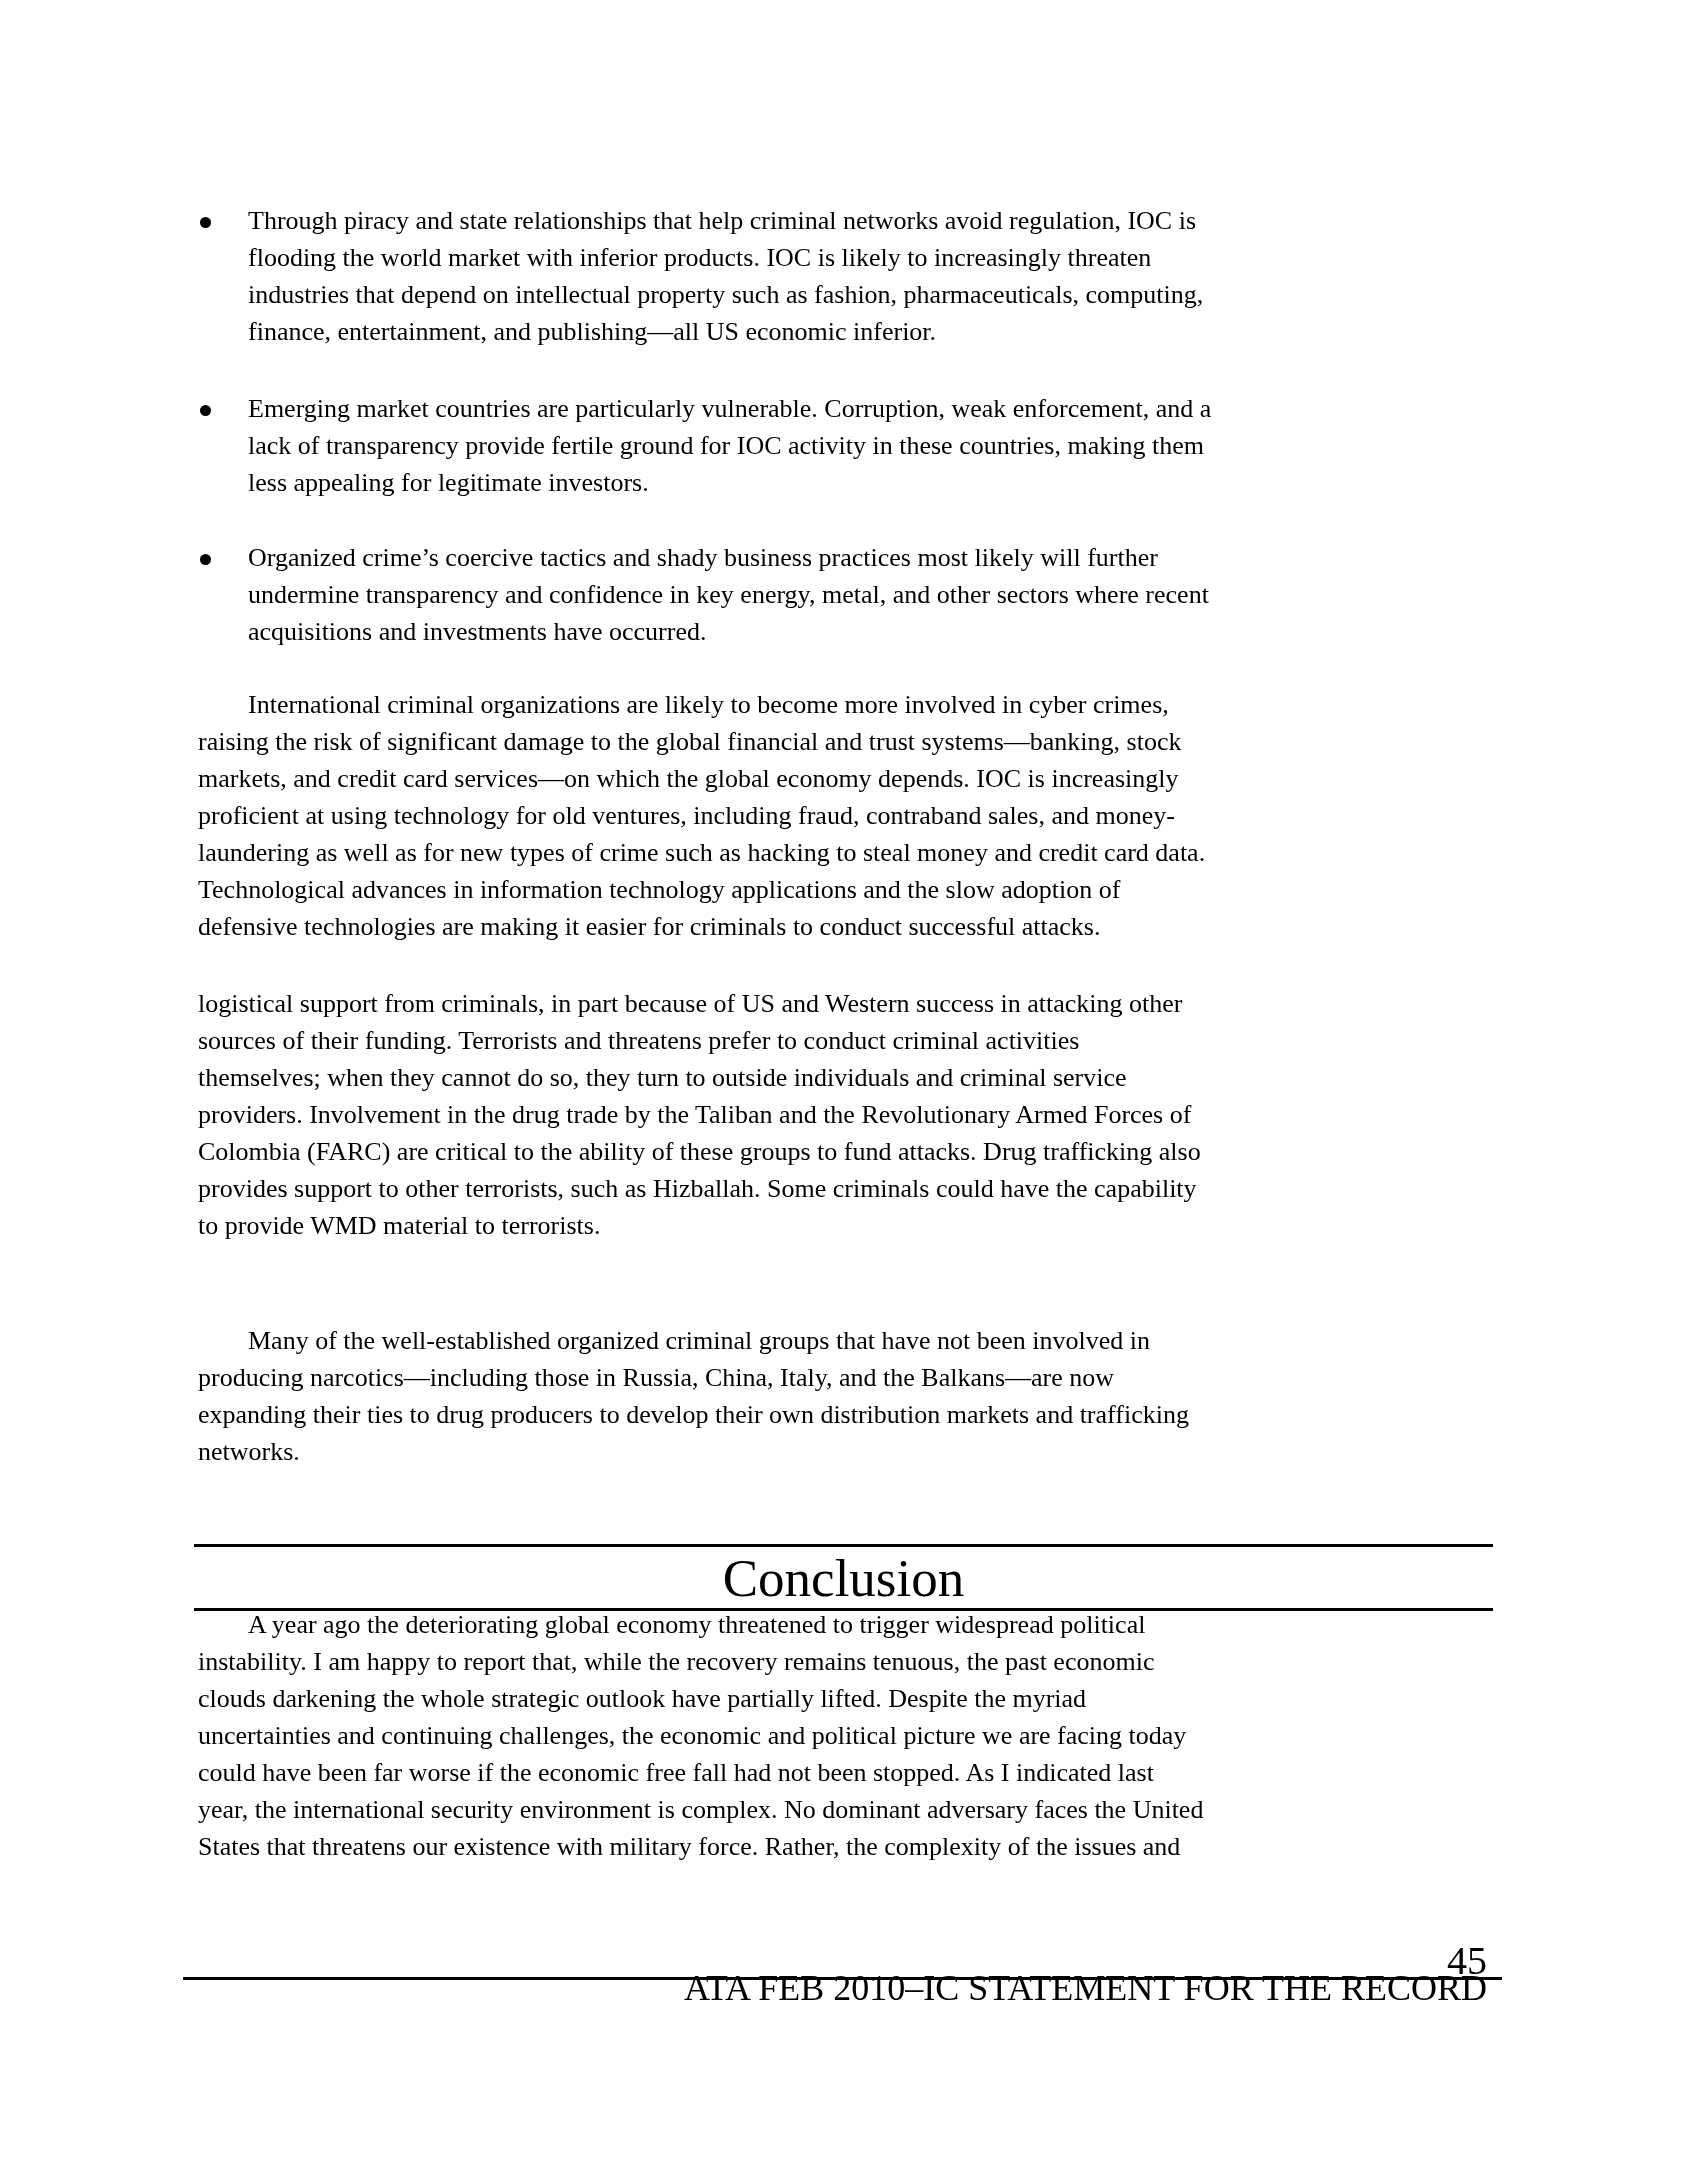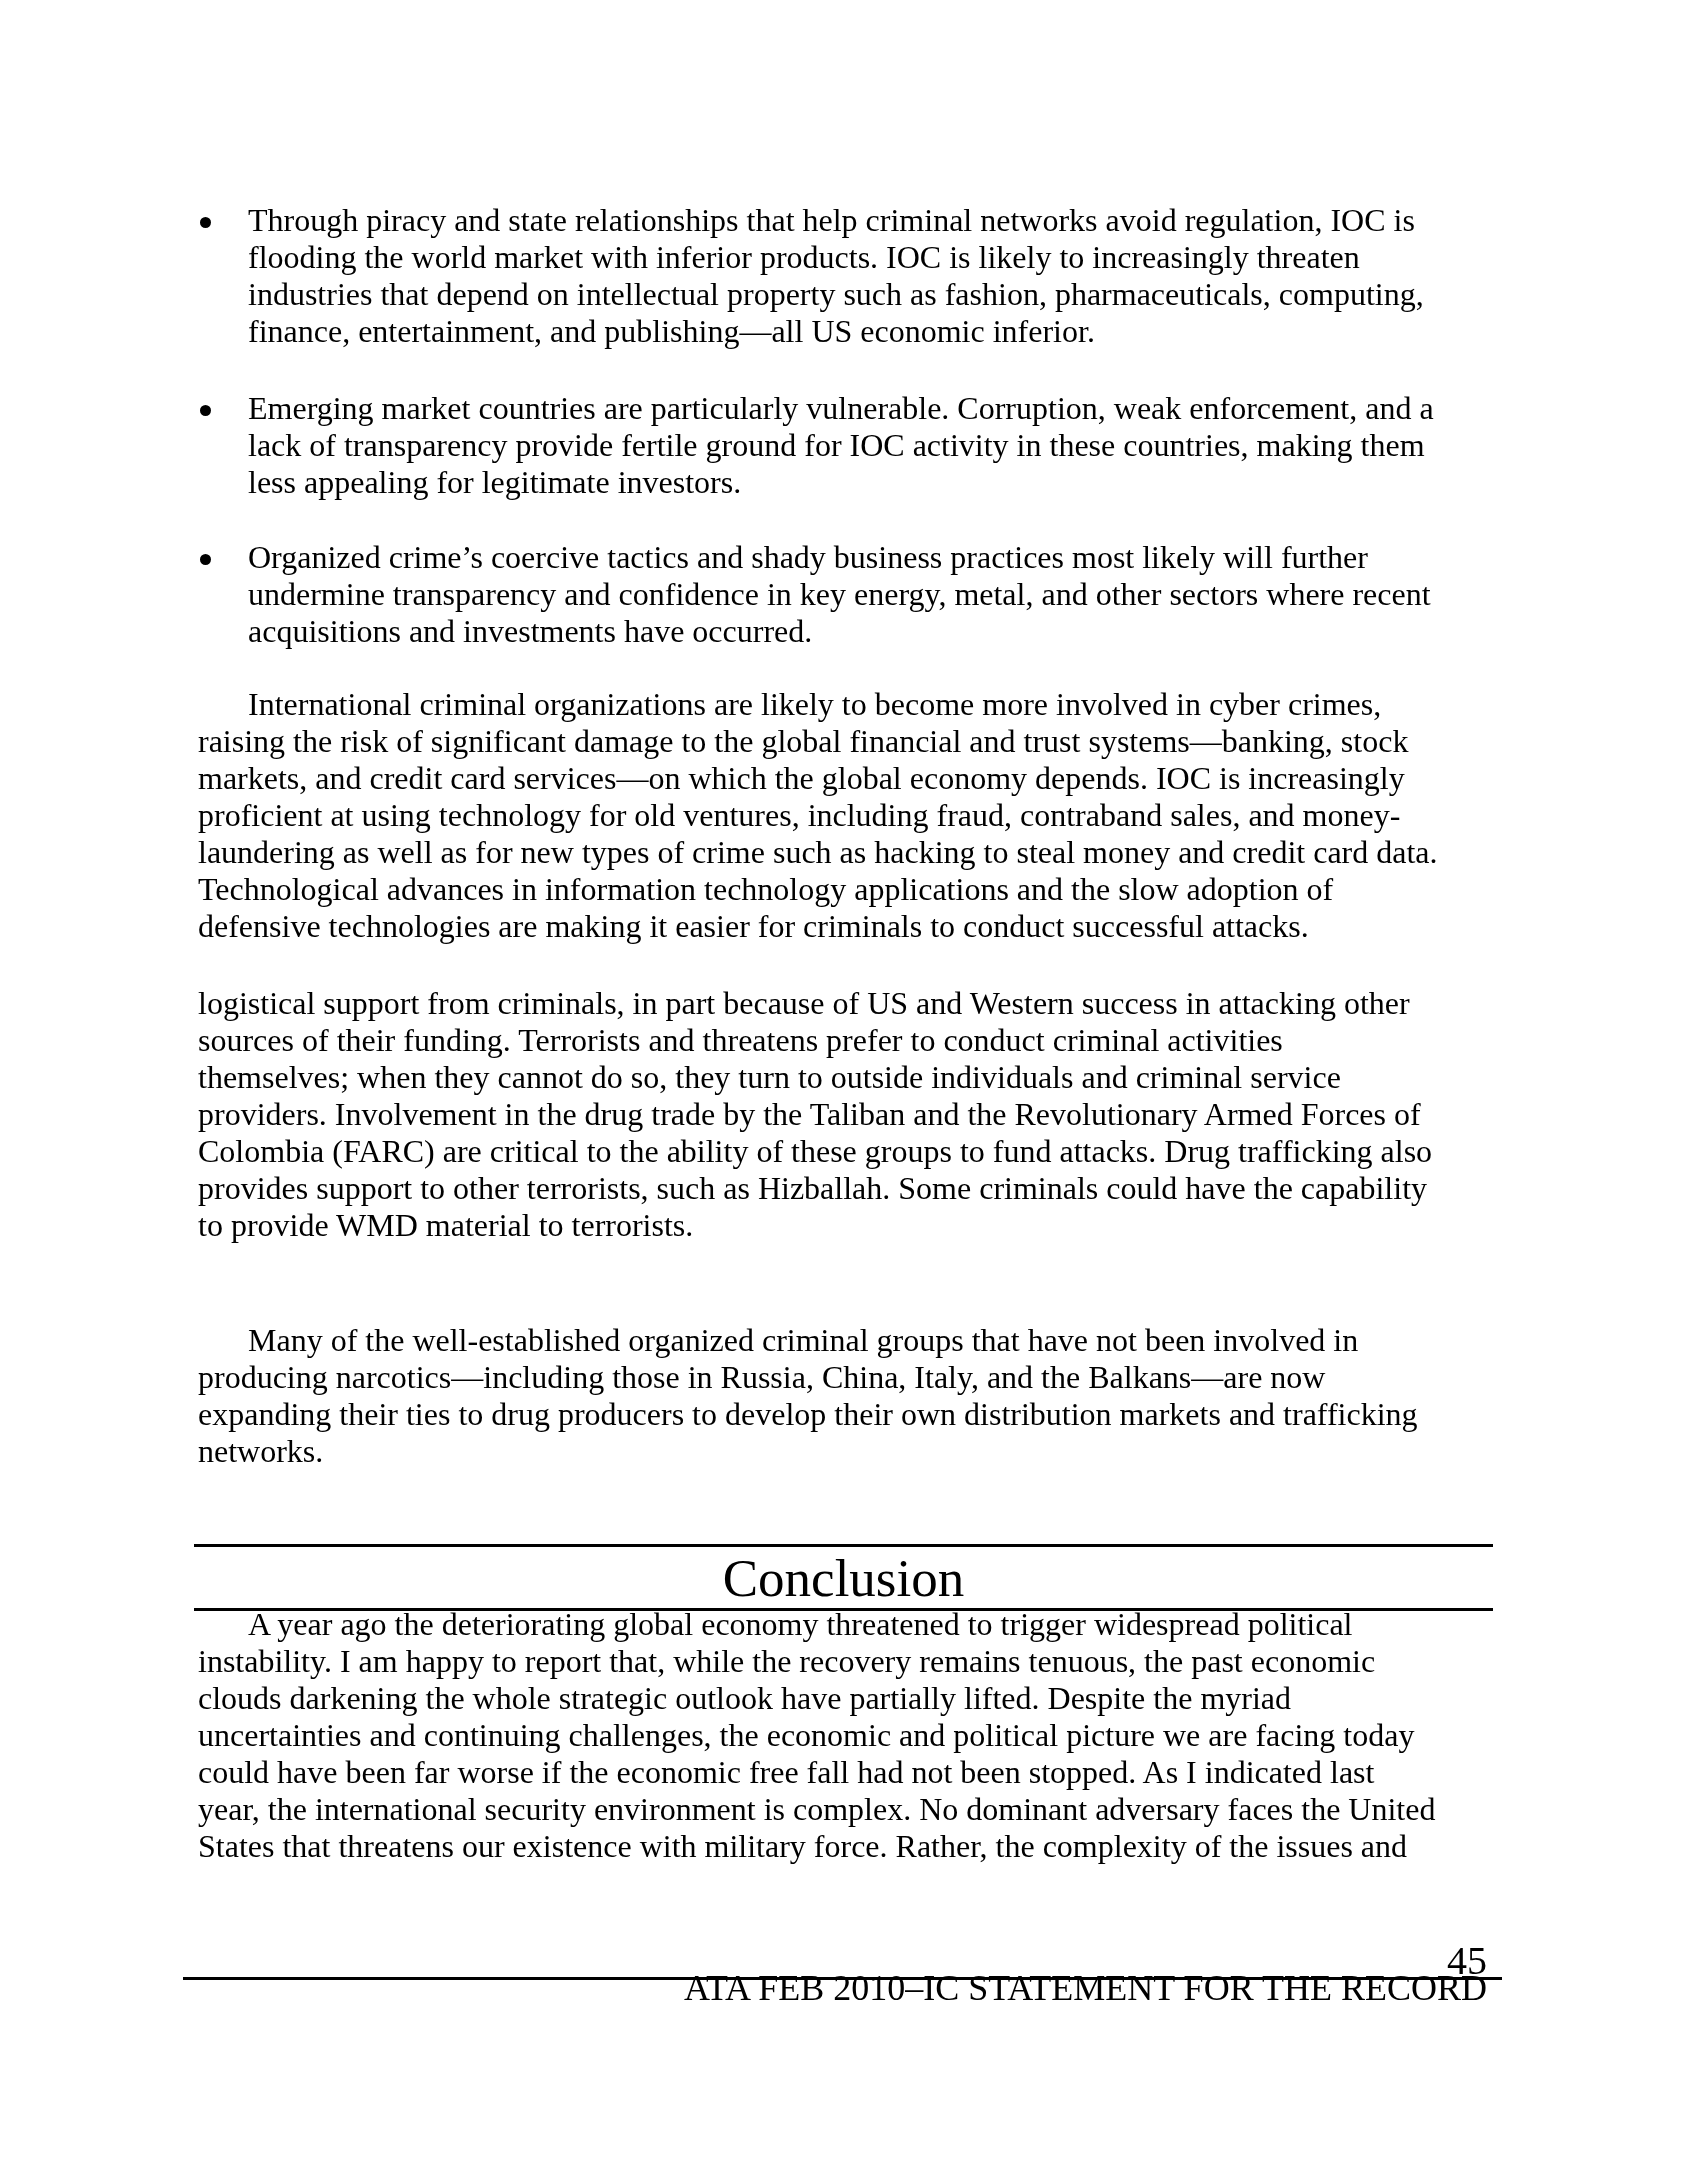--- a/index.html
+++ b/index.html
@@ -17,21 +17,21 @@
   }
   .page {
     position: absolute;
     left: 0; top: 0;
     width: 1687px;
     height: 2183px;
     background: #ffffff;
   }
   .block {
     position: absolute;
-    font-size: 32px;
+    font-size: 26px;
     line-height: 37px;
     white-space: nowrap;
   }
   .line { display: block; height: 37px; }
   .bullet-item {
     left: 198px;
     width: 1297px;
   }
   .bullet-dot {
     position: absolute;

